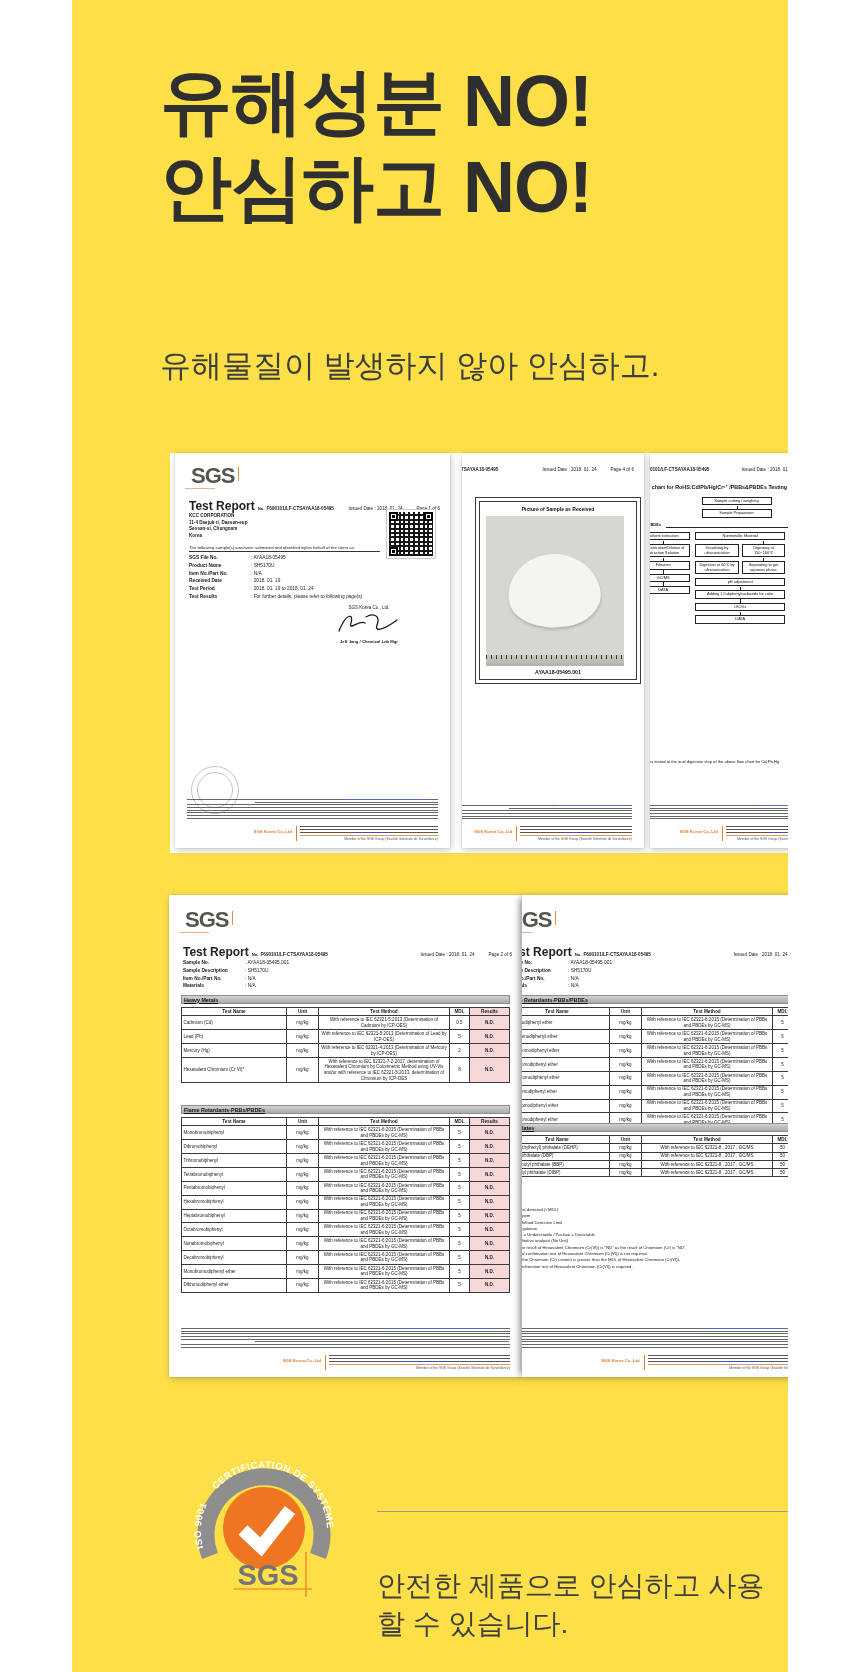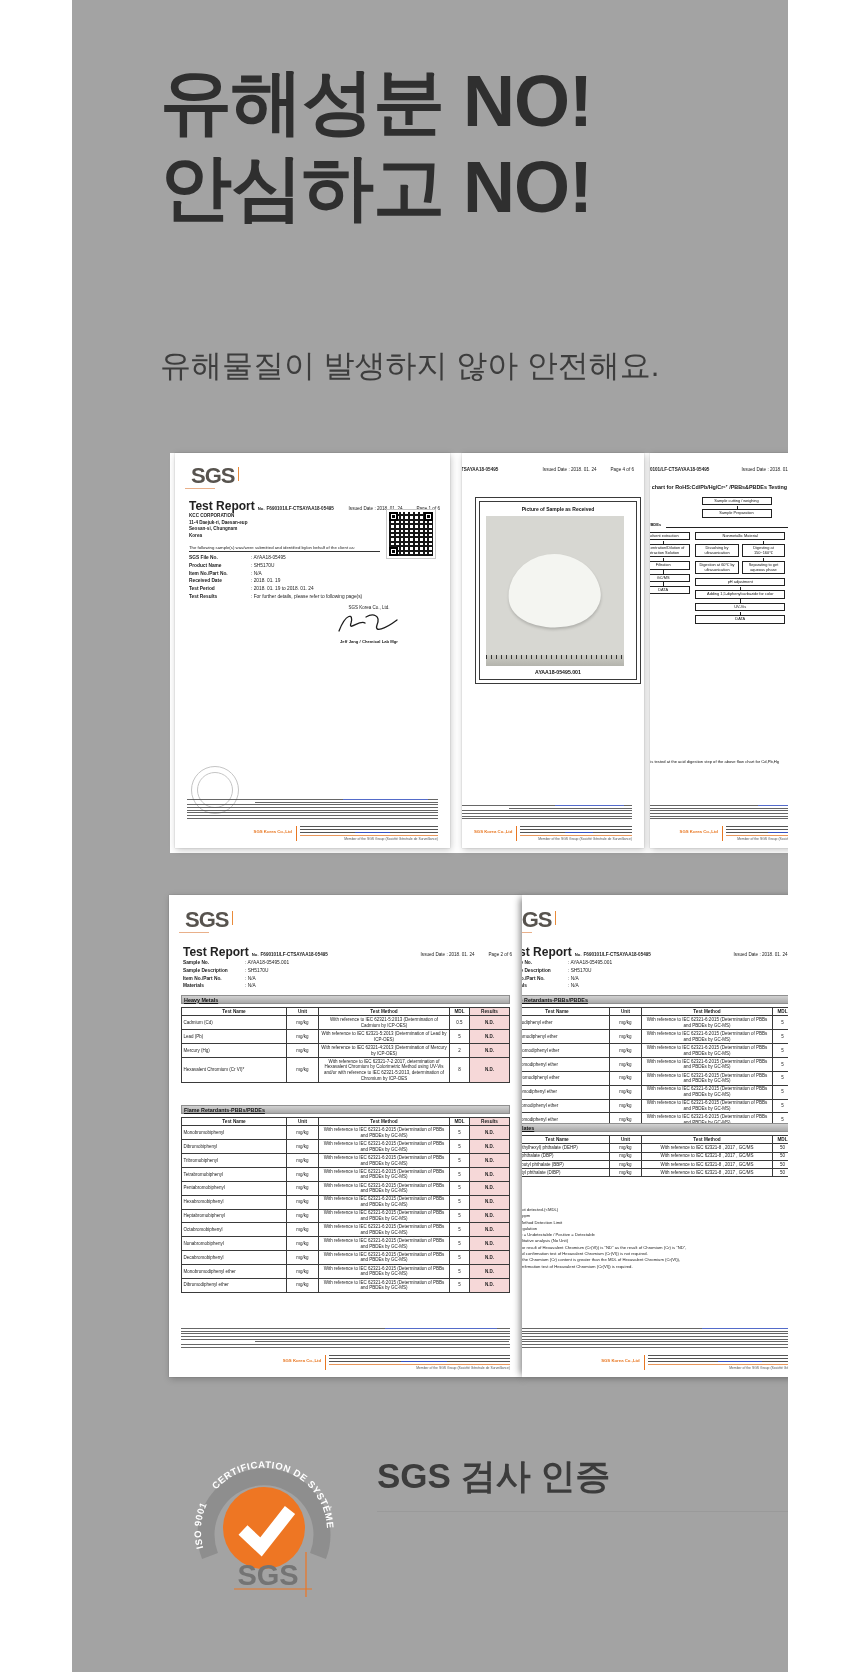--- a/index.html
+++ b/index.html
@@ -1,16 +1,16 @@
 <!DOCTYPE html>
 <html><head>
 <meta charset="utf-8">
 <style>
   html,body{margin:0;padding:0;background:#fff;}
-  .canvas{position:relative;width:716px;height:1672px;background:#a3a3a3;overflow:hidden;
+  .canvas{position:relative;width:716px;height:1672px;background:#fde047;overflow:hidden;
           font-family:"Liberation Sans",sans-serif;margin:0 auto;}
 
   
   .headline{position:absolute;left:88px;top:58px;font-size:72px;line-height:86px;
             font-weight:800;color:#2f2f2f;letter-spacing:-1px;}
   .sub1{position:absolute;left:88px;top:283px;font-size:31px;color:#3d3d3d;}
   .sub1 b{color:#222;}
   .sub2{position:absolute;left:88px;top:345px;font-size:31px;color:#3d3d3d;}
 
   
@@ -120,21 +120,21 @@
 </style>
 </head>
 <body>
 
 <div class="canvas">
 
   <div class="headline">
     <div>유해성분 NO!</div>
     <div>안심하고 NO!</div>
   </div>
-  <div class="sub2">유해물질이 발생하지 않아 안전해요.</div>
+  <div class="sub2">유해물질이 발생하지 않아 안심하고.</div>
 
   <div class="strip strip1">
 
     <div class="doc" style="left:5px;top:0;width:275px;height:395px;">
       <div class="doc-inner" style="width:275px;">
         <span class="sgslogo" style="position:absolute;left:16px;top:12px;">SGS</span>
         <div class="rpt-head" style="top:46px;">
           <span class="rpt-title">Test Report</span>
           <span class="rpt-no-label">No.</span>
           <span class="rpt-no">F690101/LF-CTSAYAA18-05495</span>
@@ -658,16 +658,16 @@
         <textPath href="#tp" startOffset="1%">ISO 9001</textPath>
         <textPath href="#tp" startOffset="27%">CERTIFICATION DE SYSTÈME</textPath>
       </text>
       <circle cx="86" cy="82" r="41" fill="#ee7623"></circle>
       <path d="M 65 84 L 83 101 L 112 64" stroke="#ffffff" stroke-width="13" fill="none"></path>
       <text x="90" y="139" font-size="29" font-weight="bold" fill="#747474" text-anchor="middle" font-family="Liberation Sans, sans-serif">SGS</text>
       <path d="M 56 143 L 134 143" stroke="#ee7623" stroke-width="1.2"></path>
       <path d="M 128 106 L 128 151" stroke="#ee7623" stroke-width="1.2"></path>
     </svg>
   </div>
-  <div class="sgs-head">SGS 검사 인증</div>
   <div class="sgs-div"></div>
+  <div class="sgs-line2">안전한 제품으로 안심하고 사용할 수 있습니다.</div>
 
 </div>
 
 </body></html>

